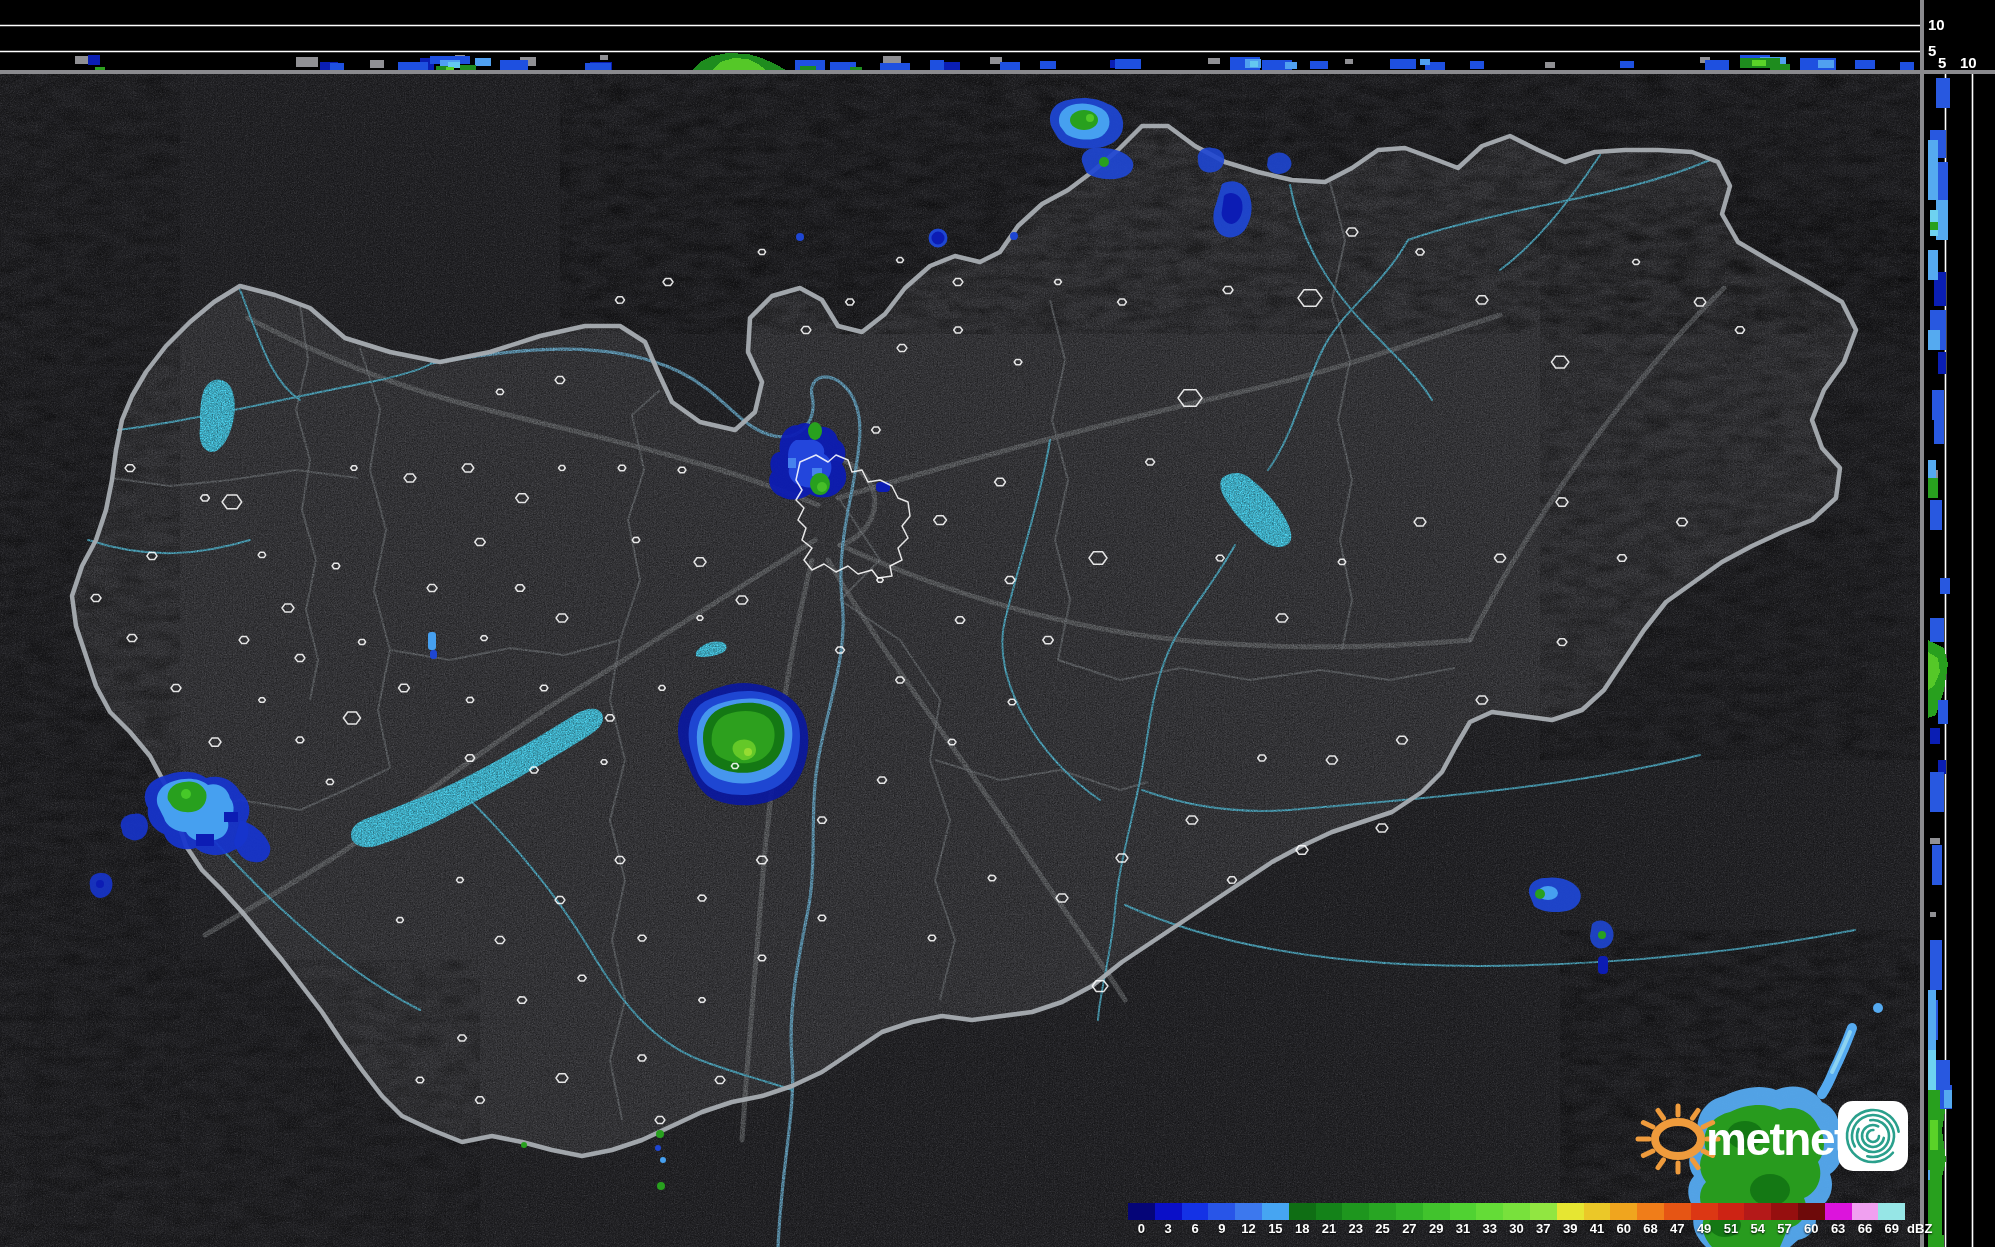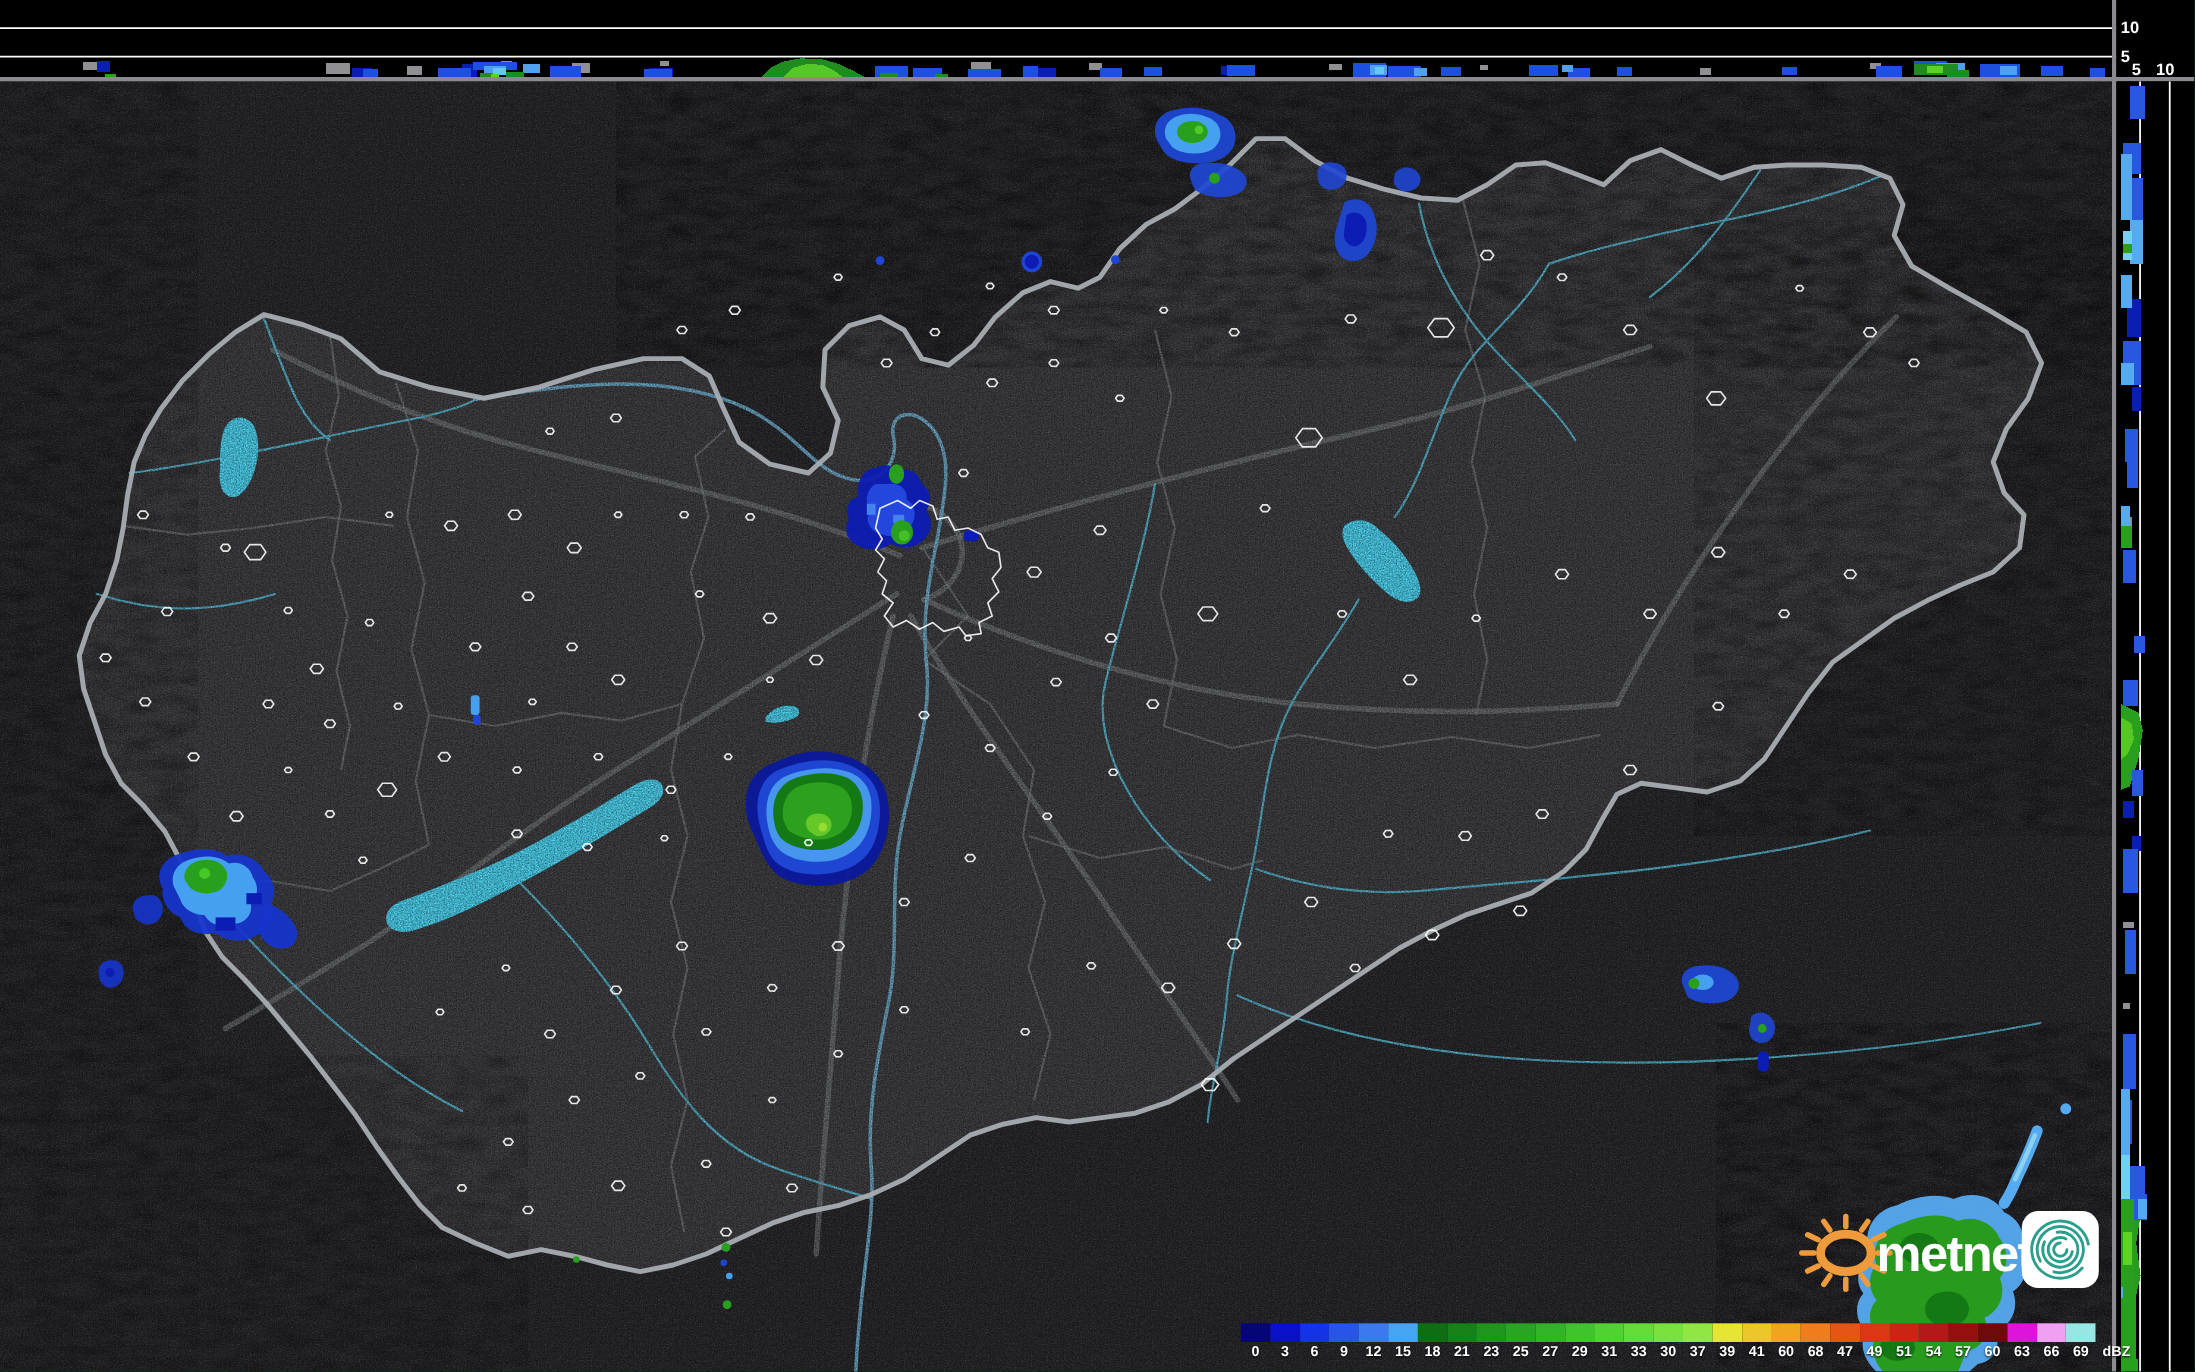--- a/index.html
+++ b/index.html
@@ -16,21 +16,21 @@
   .gridline{stroke:#ffffff;stroke-width:1.6;}
   .sep{fill:#8a8a8e;}
   .axis-label{fill:#ffffff;font-size:15px;font-weight:bold;font-family:"Liberation Sans",sans-serif;}
   .title-block{position:absolute;left:20px;top:90px;color:#fff;}
   .map-title{font-size:35px;letter-spacing:.5px;text-shadow:0 1px 3px rgba(0,0,0,.7);}
   .map-timestamp{font-size:23px;margin-top:9px;text-shadow:0 1px 3px rgba(0,0,0,.7);}
   #legend{position:absolute;left:1128px;top:1203px;display:flex;}
   .lcell{width:26.8px;display:flex;flex-direction:column;align-items:center;}
   .lswatch{width:26.8px;height:17px;}
   .llab{margin-top:2px;font-size:13px;font-weight:bold;color:#fff;text-shadow:0 1px 2px #000;line-height:1;}
-  .lunit{width:36px;align-items:center;}
+  .lunit{width:36px;align-items:flex-start;}
   .lunit .llab{margin-left:2px;}
   #logo{position:absolute;left:1630px;top:1093px;width:292px;height:88px;}
 </style>
 </head>
 <body>
 
 <div id="root">
 
 <svg id="scene" width="1995" height="1247" viewBox="0 0 1995 1247">
   <defs>

